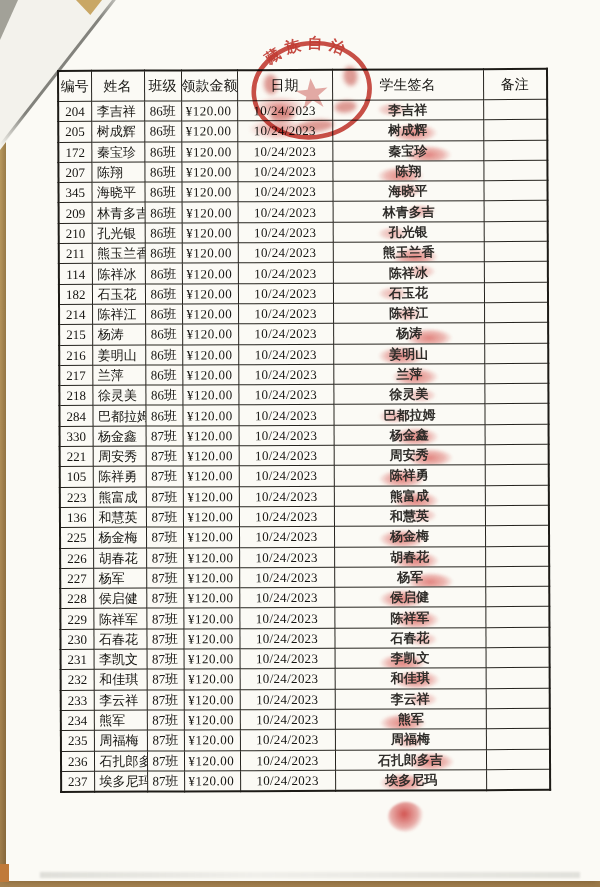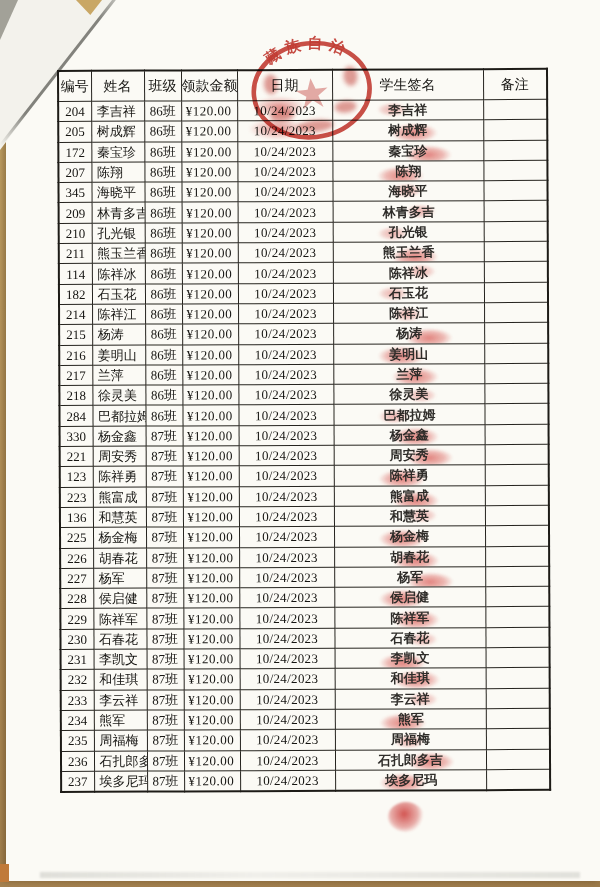--- a/index.html
+++ b/index.html
@@ -243,21 +243,21 @@
           <tr>
             <td class="c-id">221</td>
             <td class="c-name">周安秀</td>
             <td class="c-class">87班</td>
             <td class="c-amt">¥120.00</td>
             <td class="c-date">10/24/2023</td>
             <td class="c-sig"><span class="sig-text">周安秀</span><span class="smudge lv2" style="left: 72px; top: 3px;"></span></td>
             <td class="c-remark"></td>
           </tr>
           <tr>
-            <td class="c-id">123</td>
+            <td class="c-id">105</td>
             <td class="c-name">陈祥勇</td>
             <td class="c-class">87班</td>
             <td class="c-amt">¥120.00</td>
             <td class="c-date">10/24/2023</td>
             <td class="c-sig"><span class="sig-text">陈祥勇</span><span class="smudge lv2" style="left: 44px; top: 4px;"></span></td>
             <td class="c-remark"></td>
           </tr>
           <tr>
             <td class="c-id">223</td>
             <td class="c-name">熊富成</td>

